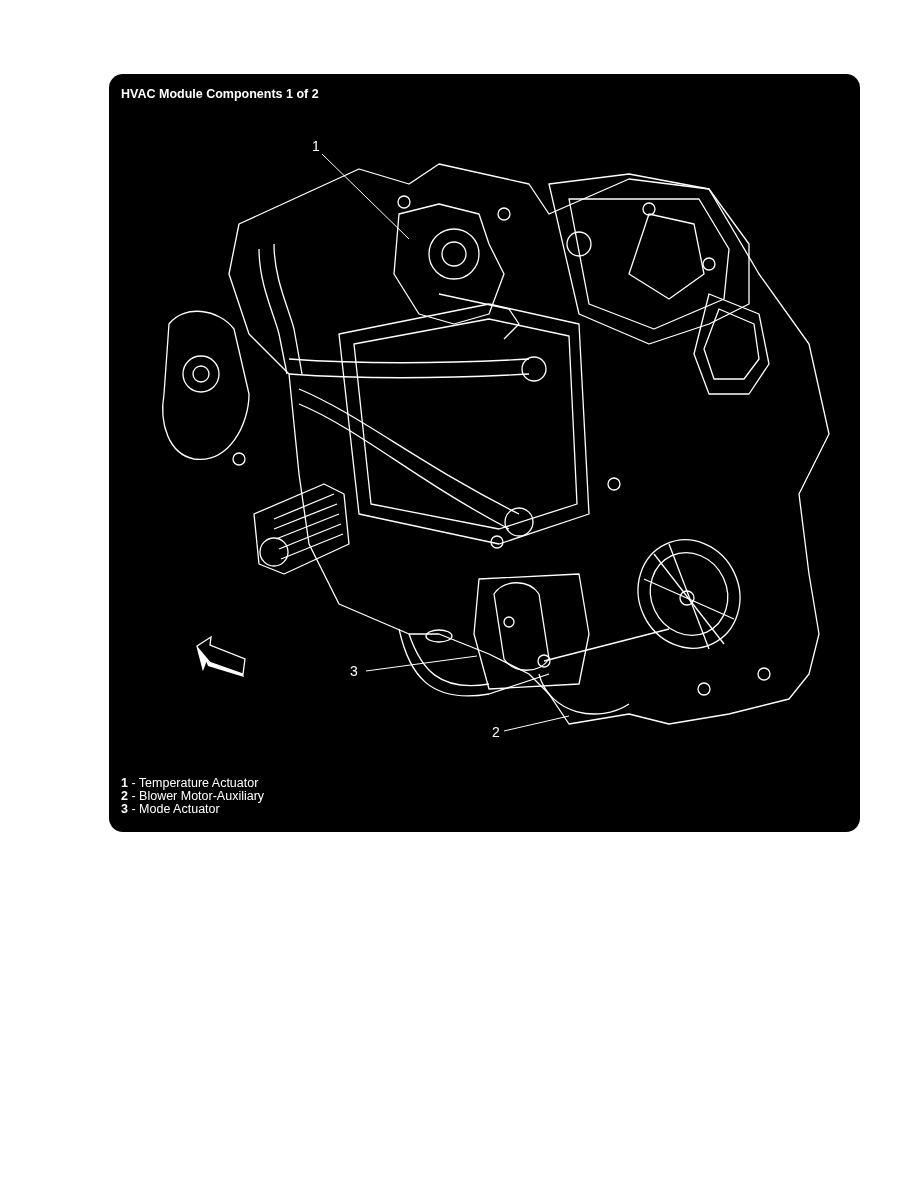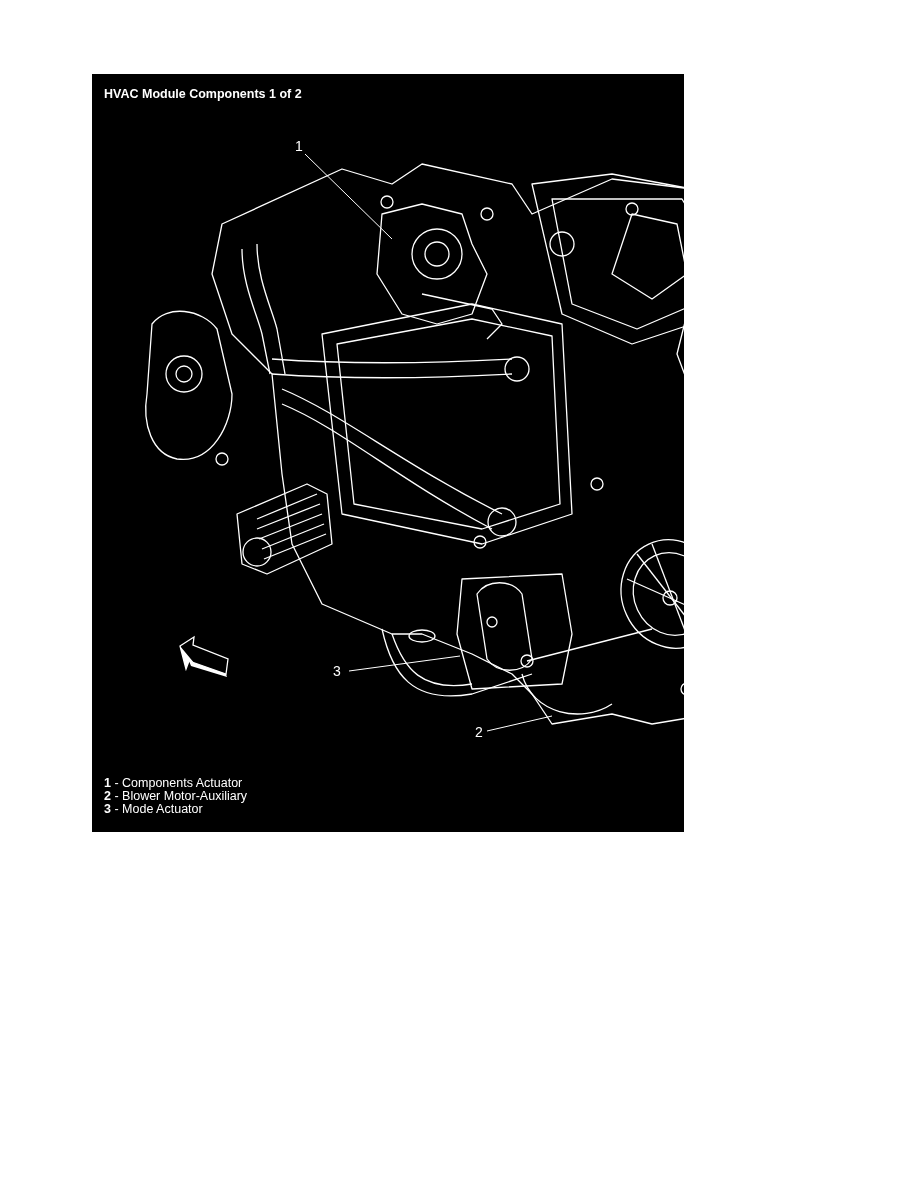--- a/index.html
+++ b/index.html
@@ -1,17 +1,17 @@
 <!DOCTYPE html>
 <html><head>
   <meta charset="utf-8">
   <style>
     html, body { margin: 0; padding: 0; background: #ffffff; }
     body { width: 918px; height: 1188px; position: relative; overflow: hidden; font-family: "Liberation Sans", sans-serif; }
-    .panel { position: absolute; left: 92px; top: 74px; width: 592px; height: 758px; background: #000000; }
+    .panel { position: absolute; left: 109px; top: 74px; width: 751px; height: 758px; background: #000000; border-radius: 14px; }
     .title { position: absolute; left: 12px; top: 13px; color: #ffffff; font-weight: bold; font-size: 12.5px; letter-spacing: 0; }
     .figure { position: absolute; left: 0; top: 0; width: 732px; height: 758px; }
     .legend { position: absolute; left: 12px; top: 703px; color: #ffffff; font-size: 12.5px; line-height: 13px; }
     .legend-row b { font-weight: bold; }
     .callout { position: absolute; color: #ffffff; font-size: 14px; }
   </style>
 </head>
 <body>
 
 <div class="panel">
@@ -101,17 +101,17 @@
       <polygon points="88,572 94,595 97,587 103,590" fill="#ffffff"></polygon>
       <polygon points="97,587 134,600 135,603 99,592" fill="#ffffff"></polygon>
     </g>
   </svg>
 
   <div class="callout" style="left:203px; top:64px;">1</div>
   <div class="callout" style="left:241px; top:589px;">3</div>
   <div class="callout" style="left:383px; top:650px;">2</div>
 
   <div class="legend">
-    <div class="legend-row"><b>1</b><span style="white-space:pre"> - </span><span>Components Actuator</span></div>
+    <div class="legend-row"><b>1</b><span style="white-space:pre"> - </span><span>Temperature Actuator</span></div>
     <div class="legend-row"><b>2</b><span style="white-space:pre"> - </span><span>Blower Motor-Auxiliary</span></div>
     <div class="legend-row"><b>3</b><span style="white-space:pre"> - </span><span>Mode Actuator</span></div>
   </div>
 </div>
 
 </body></html>

